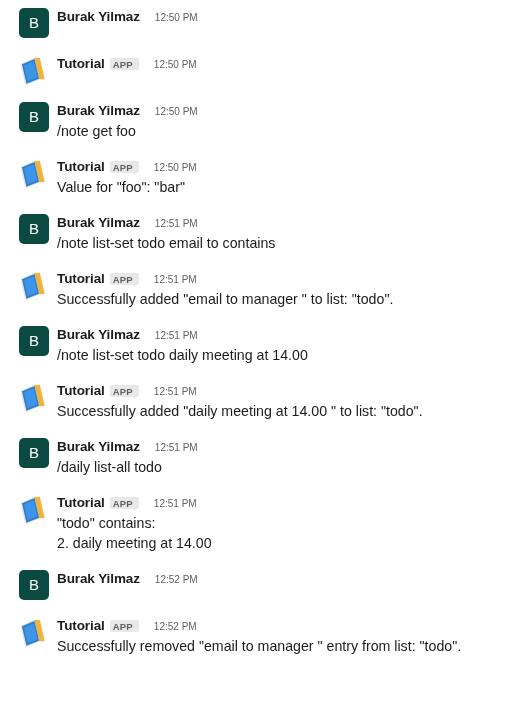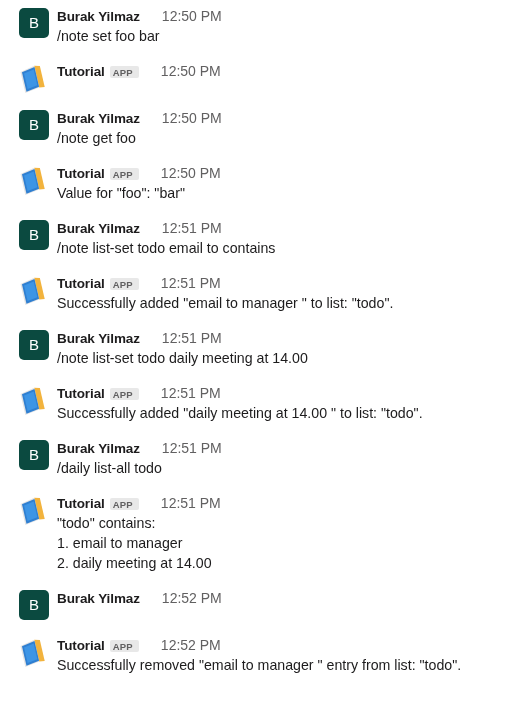--- a/index.html
+++ b/index.html
@@ -83,23 +83,23 @@
     background: #e8e8e8;
     border-radius: 2px;
     padding: 1px 6px 0 3px;
     margin-left: 5px;
     line-height: 11px;
     letter-spacing: .2px;
     text-transform: uppercase;
   }
 
   .timestamp {
-    font-size: 14px;
+    font-size: 10px;
     color: #616061;
-    margin-left: 22px;
+    margin-left: 15px;
     font-weight: 400;
   }
 
   .msg-text {
     font-size: 14.2px;
     line-height: 20px;
     color: #1d1c1d;
     white-space: pre-wrap;
     word-wrap: break-word;
   }
@@ -114,21 +114,20 @@
   <div class="message">
     <div class="avatar-slot">
         <div class="avatar-initial">B</div>
       </div>
     <div class="msg-body">
       <div class="msg-head">
         <span class="author">Burak Yilmaz</span>
 
         <span class="timestamp">12:50 PM</span>
       </div>
-      <div class="msg-text"><span class="line">/note set foo bar</span></div>
     </div>
   </div>
 
   <div class="message">
     <div class="avatar-slot">
         <svg class="avatar-emoji" viewBox="0 0 30 30">
           <g transform="rotate(-13 15 15)">
             <path d="M3.2 6.0 L18.0 3.2 L18.0 25.4 L3.2 27.6 Z" fill="#e3e3e3"></path>
             <path d="M18.0 3.2 L23.4 4.6 L23.4 26.2 L18.0 25.4 Z" fill="#f2b33d"></path>
             <path d="M4.6 6.6 L18.0 4.3 L18.0 24.6 L4.6 26.6 Z" fill="#2f7fd1"></path>
@@ -274,21 +273,21 @@
             <path d="M6.3 8.4 L16.6 6.7 L16.6 22.8 L6.3 24.4 Z" fill="#3d95e6"></path>
           </g>
         </svg>
       </div>
     <div class="msg-body">
       <div class="msg-head">
         <span class="author">Tutorial</span>
         <span class="app-badge">APP</span>
         <span class="timestamp">12:51 PM</span>
       </div>
-      <div class="msg-text"><span class="line">"todo" contains:</span><span class="line">1. email to manager</span><span class="line">2. daily meeting at 14.00</span></div>
+      <div class="msg-text"><span class="line">"todo" contains:</span><span class="line">2. daily meeting at 14.00</span></div>
     </div>
   </div>
 
   <div class="message">
     <div class="avatar-slot">
         <div class="avatar-initial">B</div>
       </div>
     <div class="msg-body">
       <div class="msg-head">
         <span class="author">Burak Yilmaz</span>

